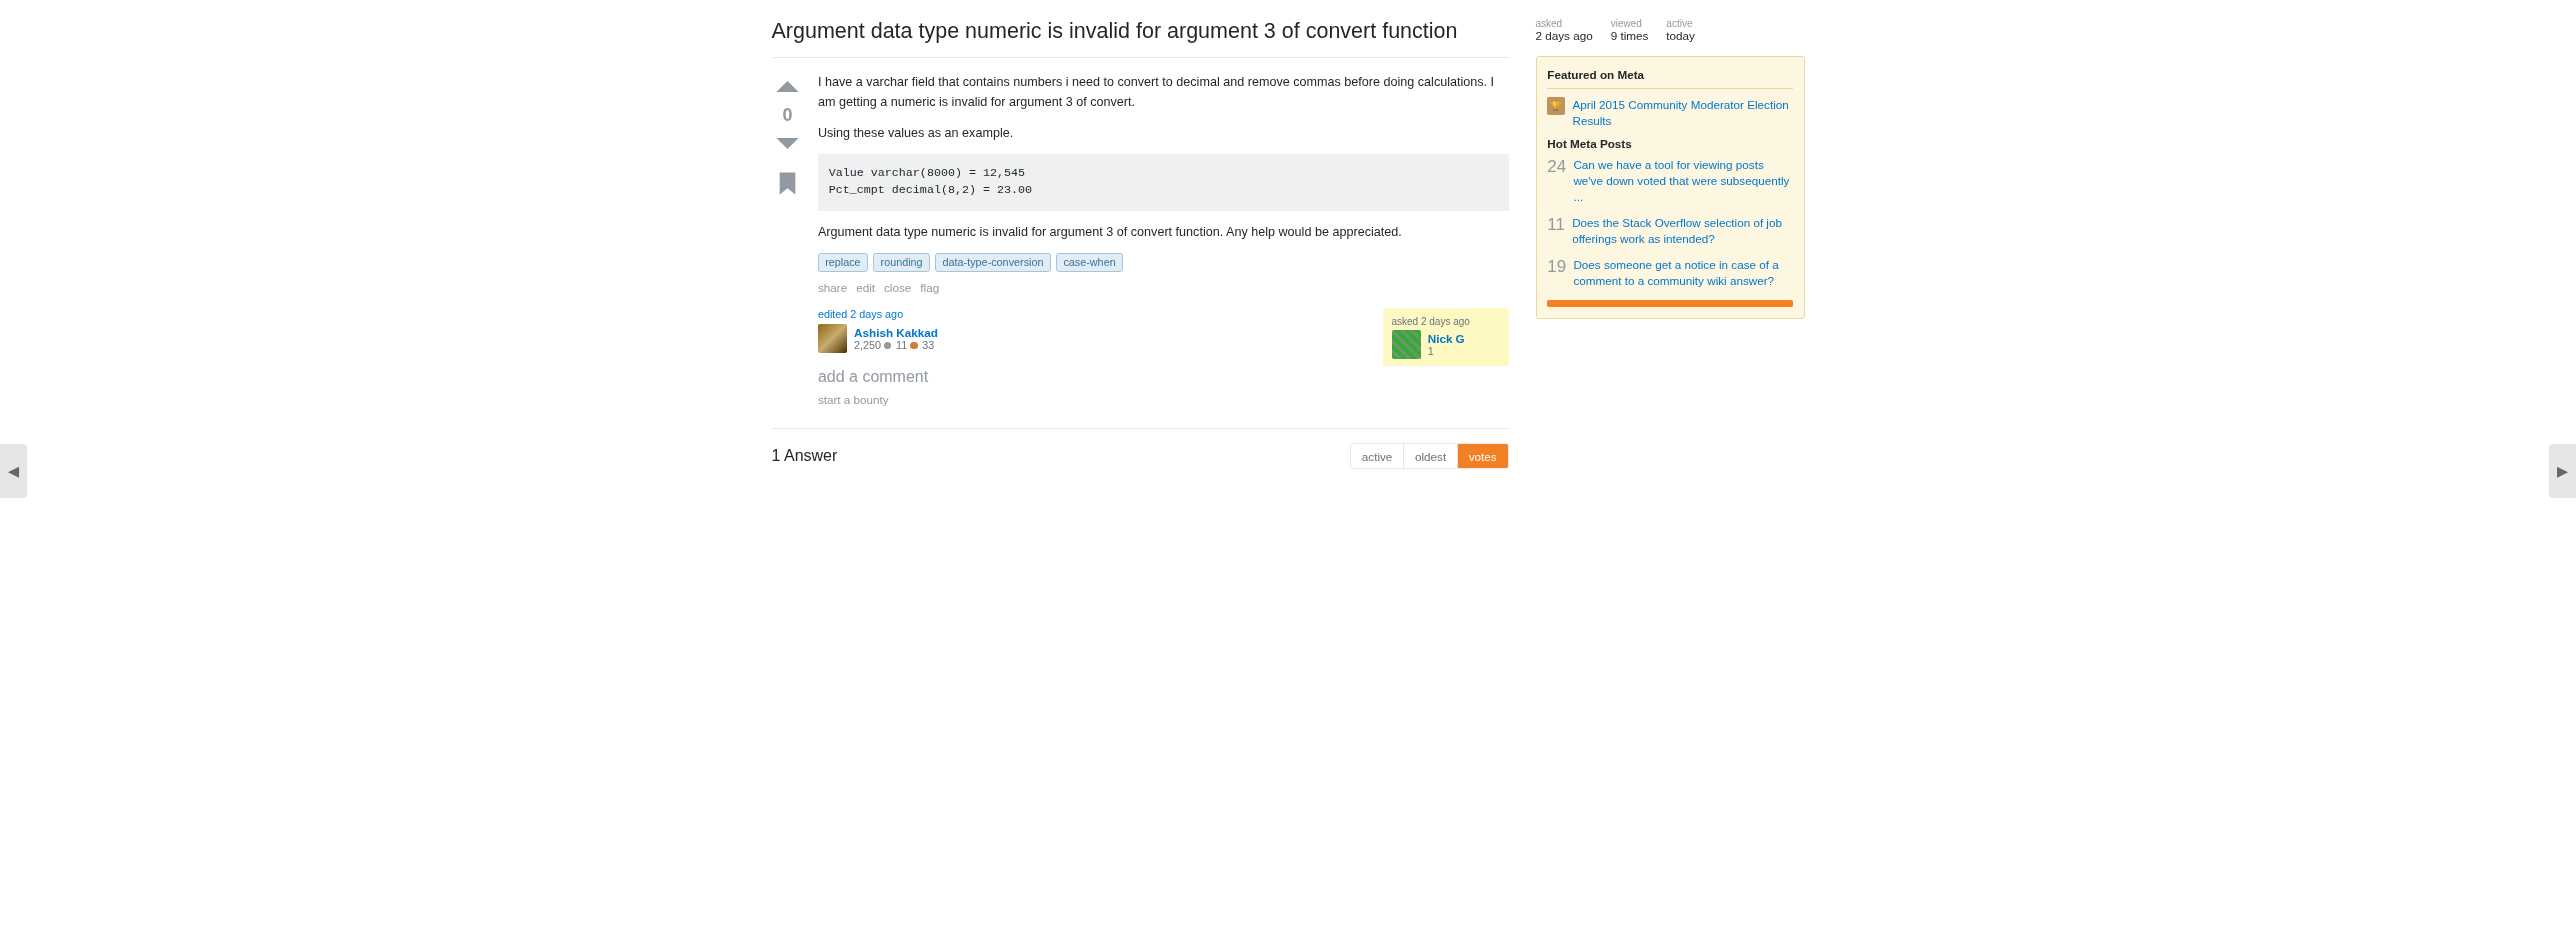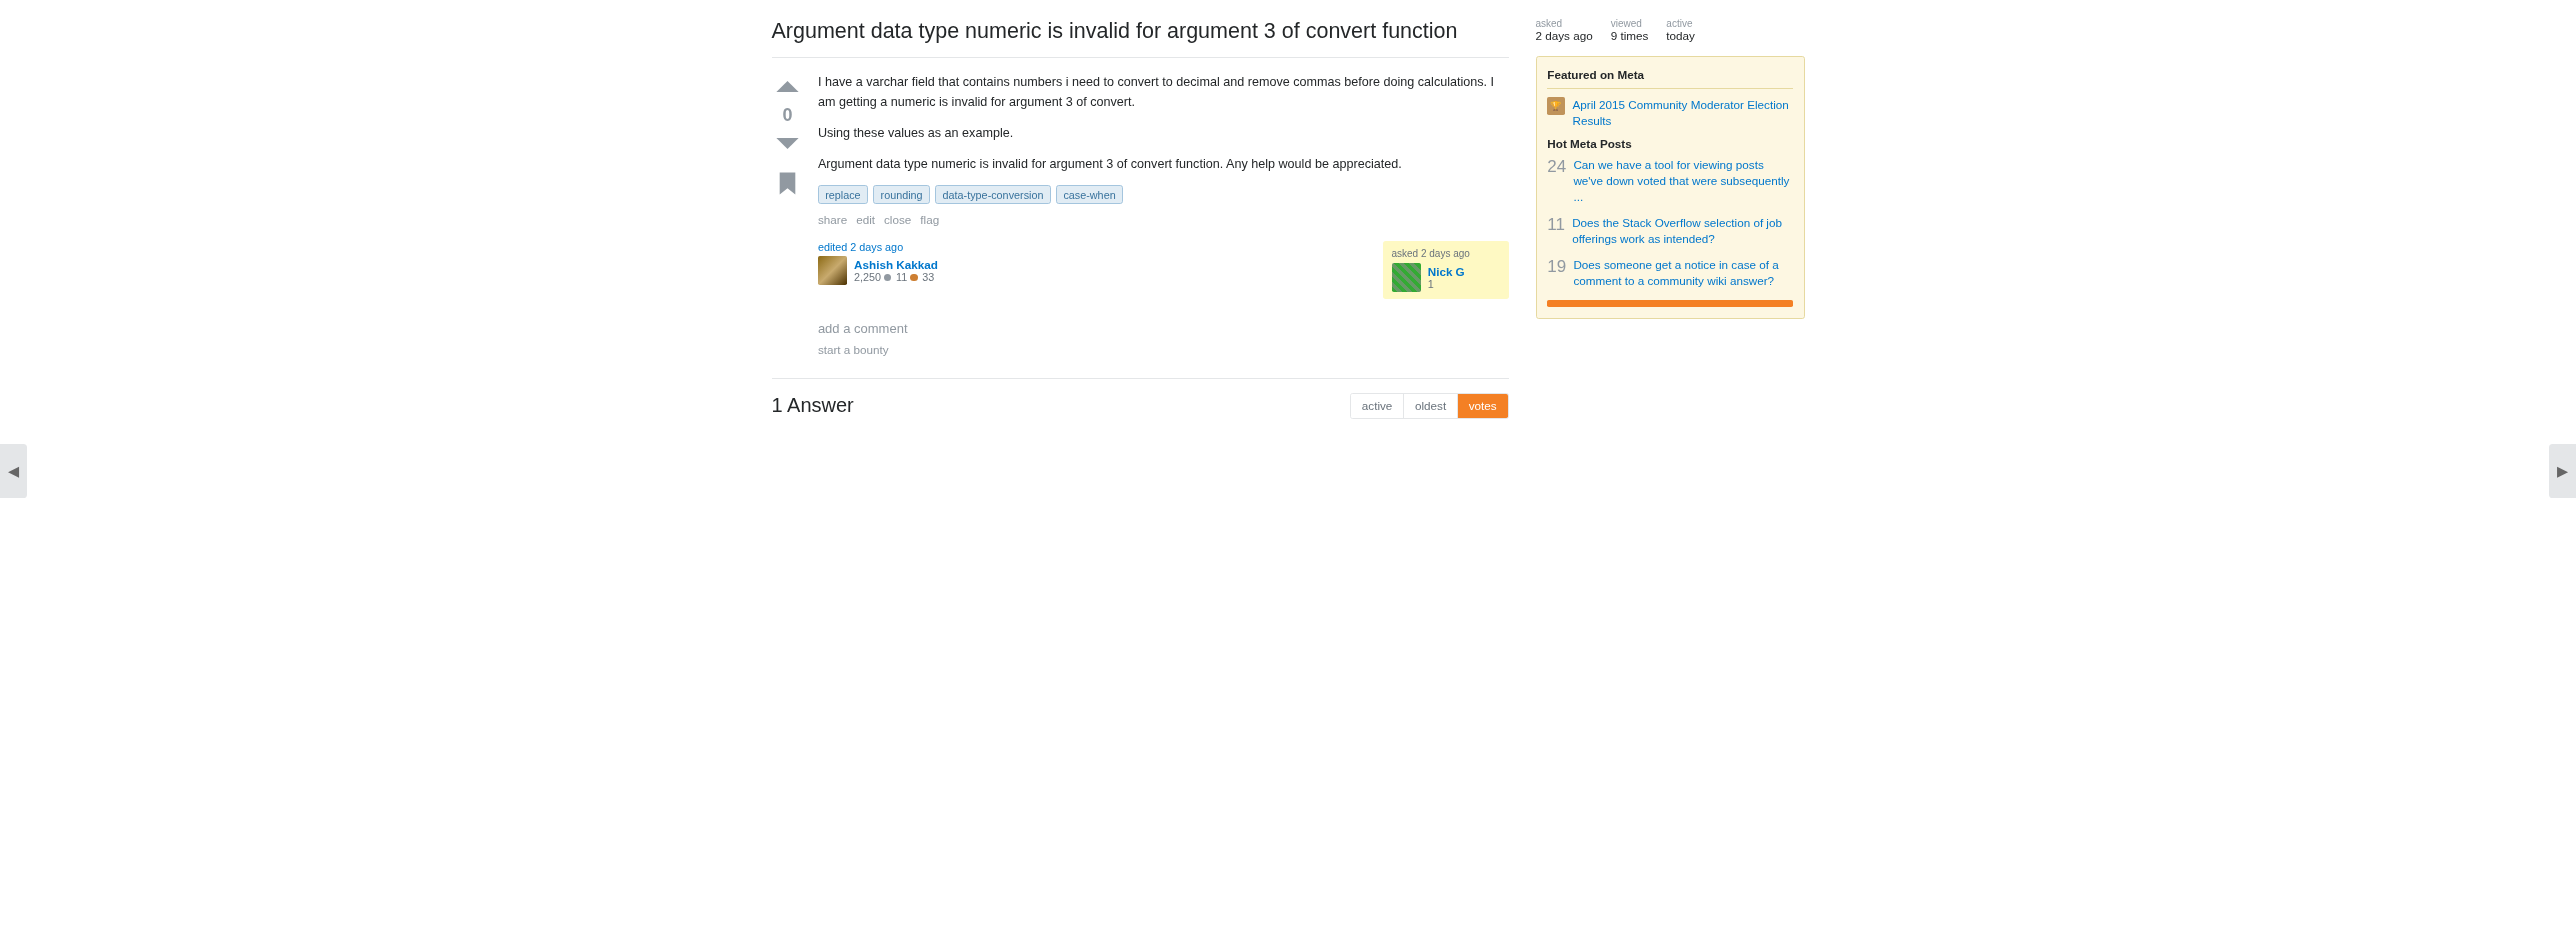--- a/index.html
+++ b/index.html
@@ -231,22 +231,22 @@
     }
     .edit-link {
       color: #0077cc;
       font-size: 10.8px;
       cursor: pointer;
       text-decoration: none;
     }
     .add-comment-link {
       color: #9199a1;
       cursor: pointer;
-      font-size: 13px;
-      margin-top: 22px;
+      font-size: 16px;
+      margin-top: 2px;
       display: inline-block;
     }
     .start-bounty-link {
       color: #9199a1;
       cursor: pointer;
       font-size: 11.7px;
       margin-top: 7.2px;
       display: inline-block;
     }
     .answers-section {
@@ -254,21 +254,21 @@
       border-top: 0.9px solid #e4e6e8;
       padding-top: 14.4px;
     }
     .answers-header {
       display: flex;
       justify-content: space-between;
       align-items: center;
       margin-bottom: 10.8px;
     }
     .answers-count {
-      font-size: 20px;
+      font-size: 16px;
       font-weight: normal;
     }
     .answers-sort-tabs {
       display: flex;
       gap: 0;
       border: 0.9px solid #e4e6e8;
       border-radius: 2.7px;
       overflow: hidden;
     }
     .sort-tab {
@@ -413,20 +413,22 @@
         </div>
       </div>
 
       <div class="question-text-col">
         <div class="question-text">
           <p>I have a varchar field that contains numbers i need to convert to decimal and remove commas before doing calculations. I am getting a numeric is invalid for argument 3 of convert.</p>
           <p>Using these values as an example.</p>
         </div>
 
         
+        <pre class="code-block">Value varchar(8000) = 12,545
+Pct_cmpt decimal(8,2) = 23.00</pre>
 
         
 
         <div class="question-text">
           <p>Argument data type numeric is invalid for argument 3 of convert function. Any help would be appreciated.</p>
         </div>
 
         
         <div class="tags-row">
           <a class="tag">replace</a>

